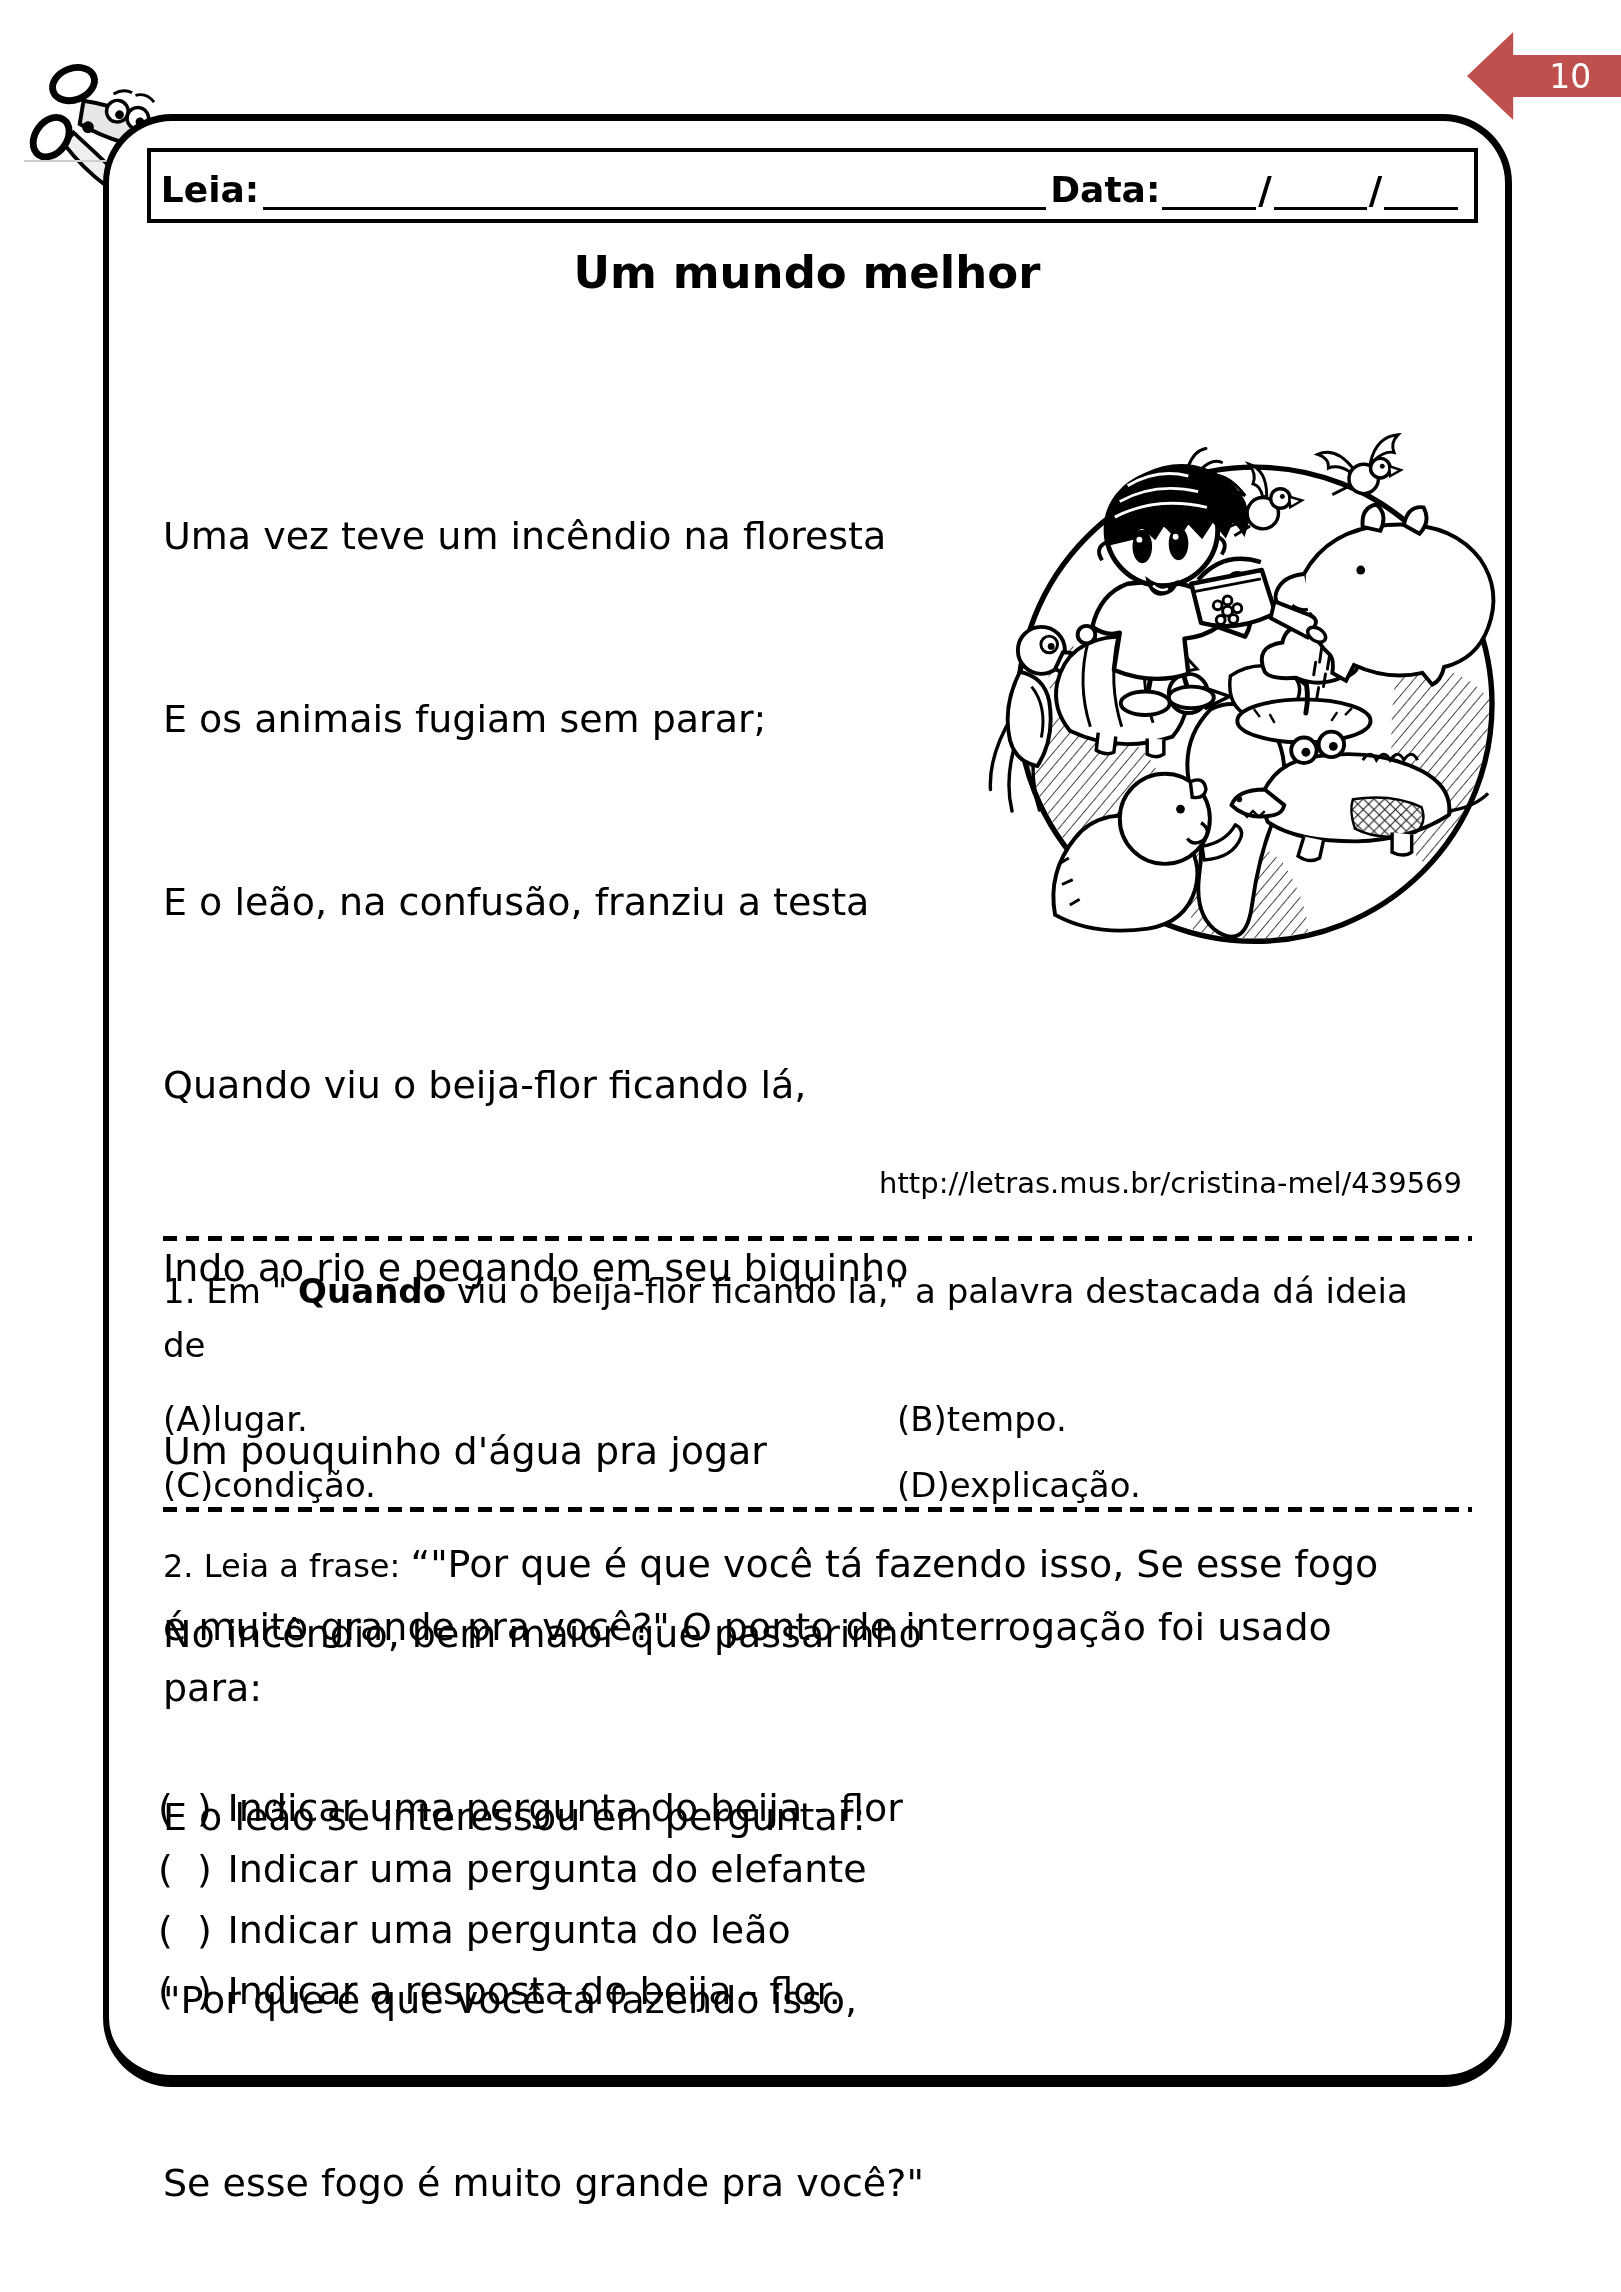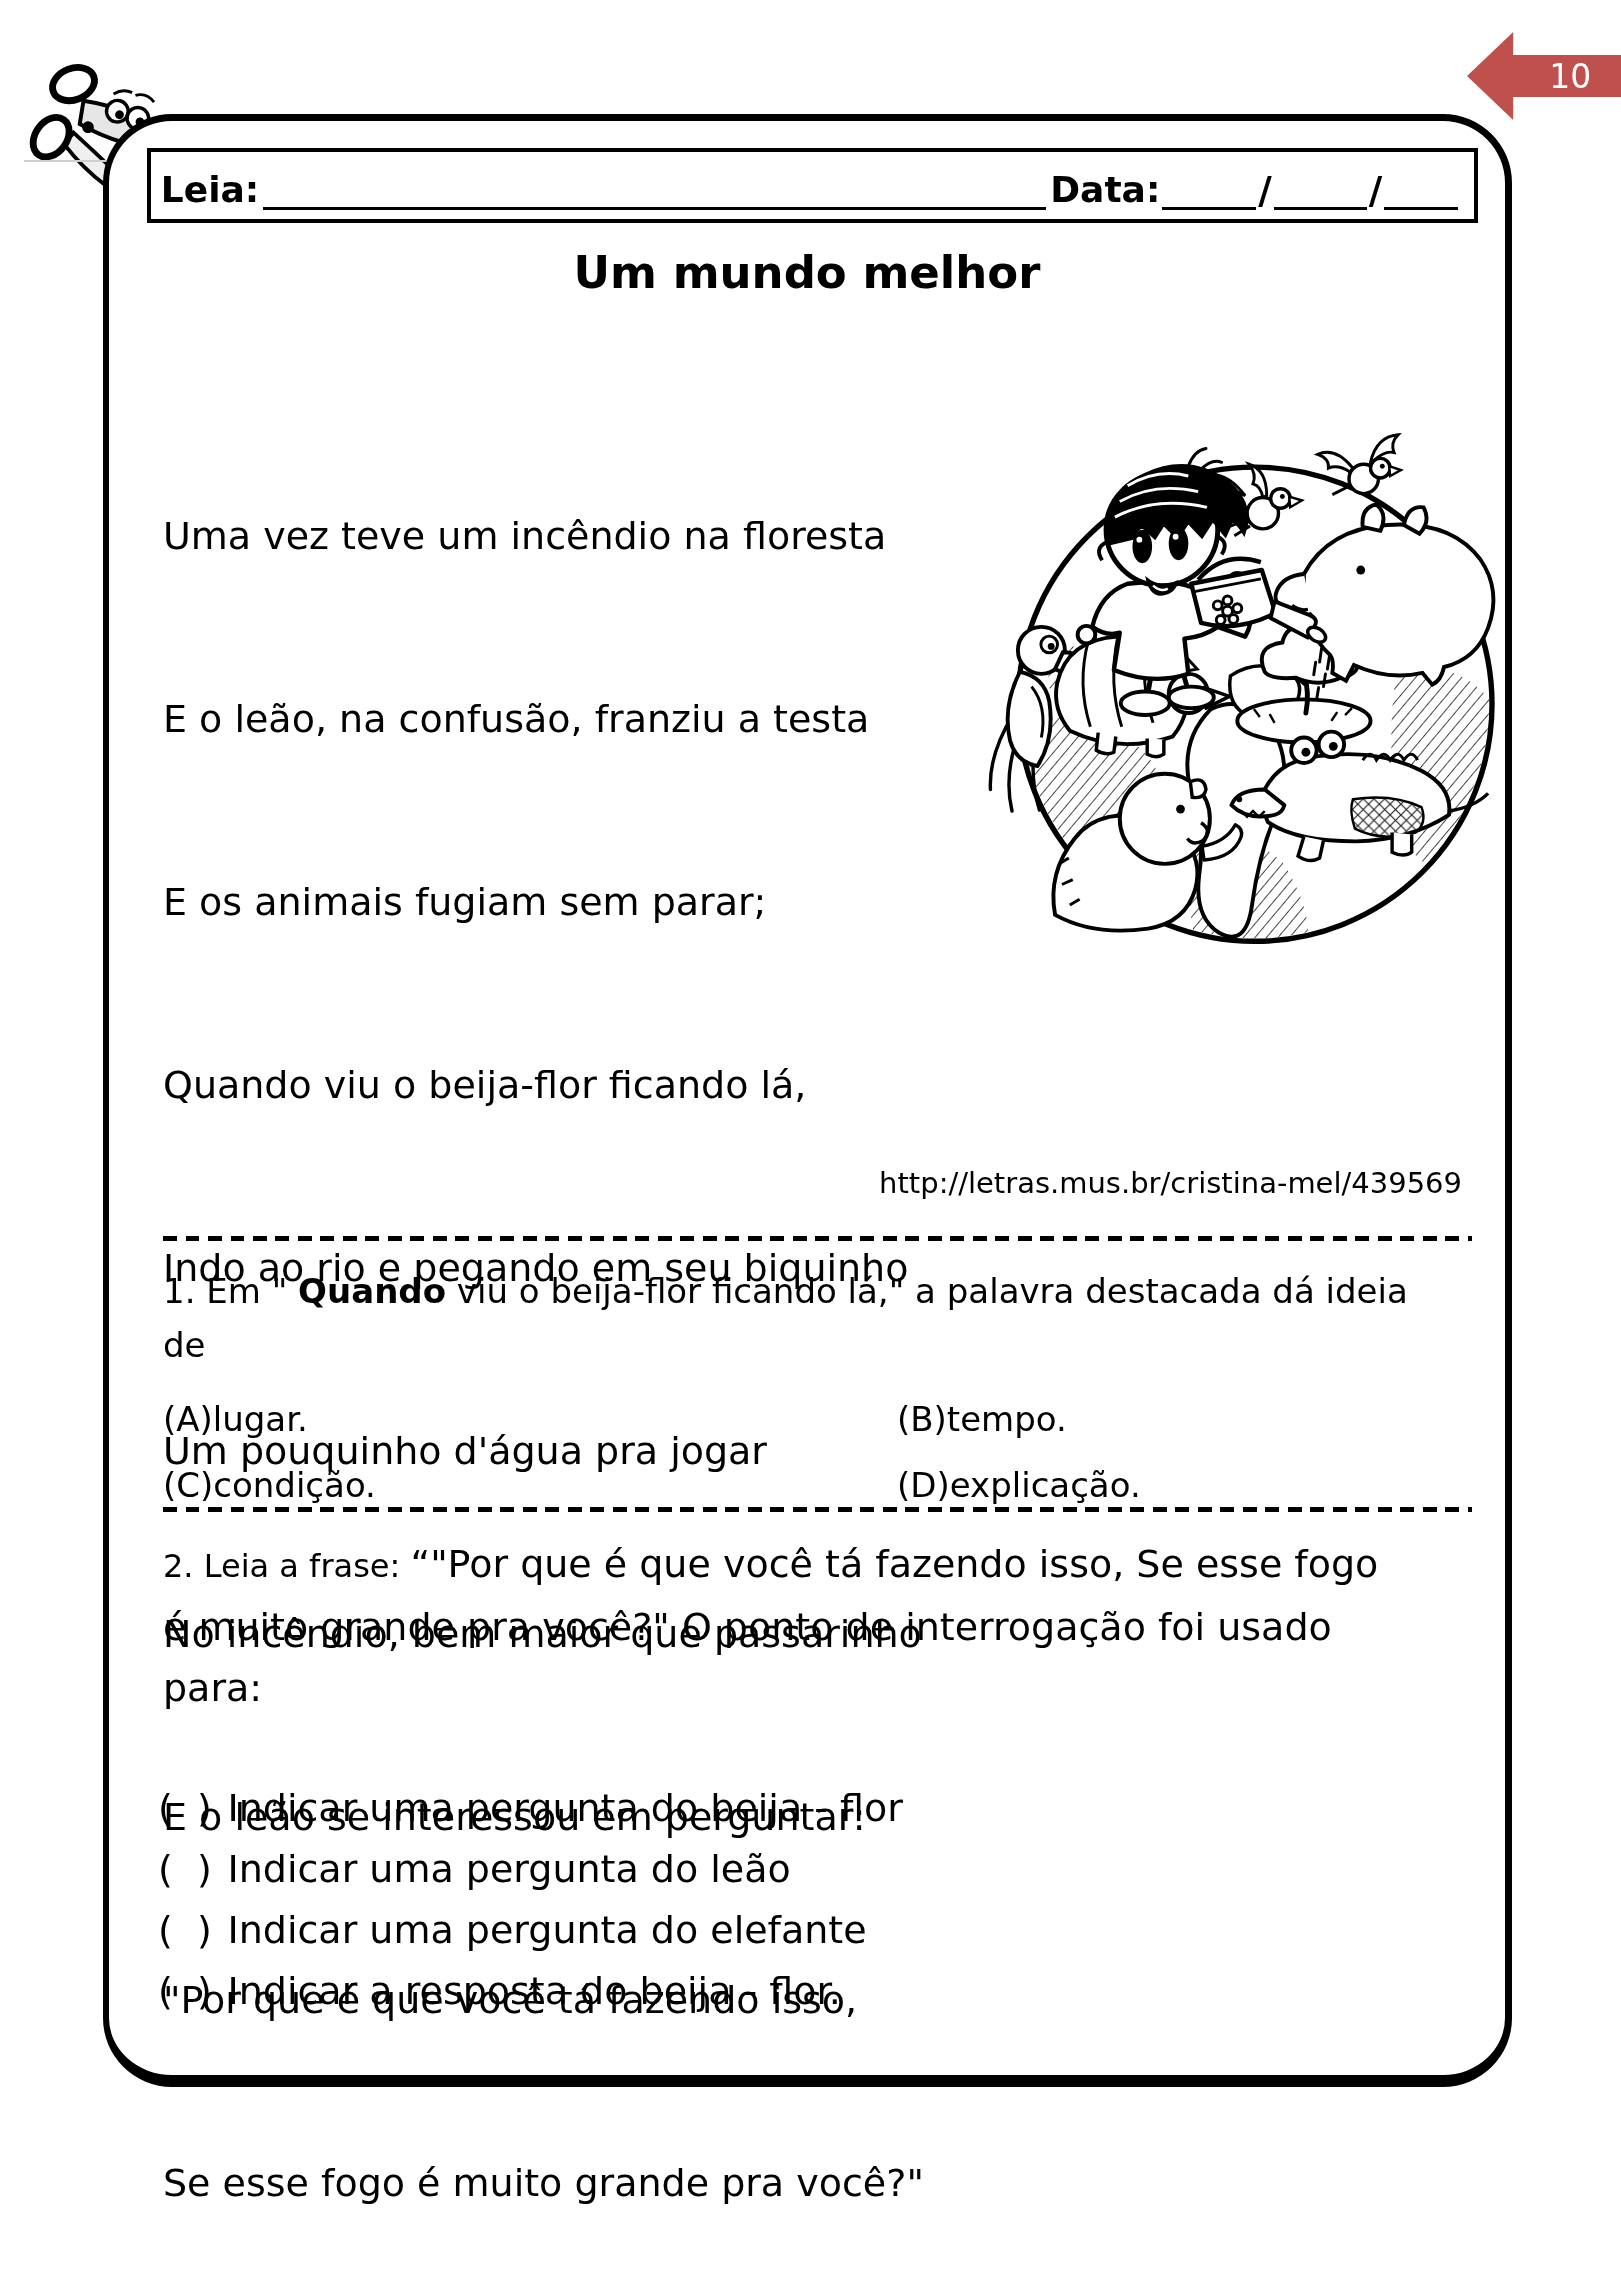--- a/index.html
+++ b/index.html
@@ -177,22 +177,22 @@
       <span class="slash">/</span>
       <span class="date-seg seg-b"></span>
       <span class="slash">/</span>
       <span class="date-seg seg-c"></span>
     </div>
 
     <div class="title">Um mundo melhor</div>
 
     <div class="poem">
       <div>Uma vez teve um incêndio na floresta</div>
+      <div>E os animais fugiam sem parar;</div>
       <div>E o leão, na confusão, franziu a testa</div>
-      <div>E os animais fugiam sem parar;</div>
       <div>Quando viu o beija-flor ficando lá,</div>
       <div>Indo ao rio e pegando em seu biquinho</div>
       <div>Um pouquinho d'água pra jogar</div>
       <div>No incêndio, bem maior que passarinho</div>
       <div>E o leão se interessou em perguntar:</div>
       <div>"Por que é que você tá fazendo isso,</div>
       <div>Se esse fogo é muito grande pra você?"</div>
       
       
     </div>
@@ -336,20 +336,20 @@
     <div class="dashed d2"></div>
 
     <div class="q2">
       <div><span class="lead">2. Leia a frase: </span><span>“"Por que é que você tá fazendo isso, Se esse fogo</span></div>
       <div>é muito grande pra você?" O ponto de interrogação foi usado</div>
       <div>para:</div>
     </div>
 
     <div class="checks">
       <div class="check-row"><span class="paren">(  )</span><span>Indicar uma pergunta do beija - flor</span></div>
+      <div class="check-row"><span class="paren">(  )</span><span>Indicar uma pergunta do elefante</span></div>
       <div class="check-row"><span class="paren">(  )</span><span>Indicar uma pergunta do leão</span></div>
-      <div class="check-row"><span class="paren">(  )</span><span>Indicar uma pergunta do elefante</span></div>
       <div class="check-row"><span class="paren">(  )</span><span>Indicar a resposta do beija - flor.</span></div>
     </div>
 
   </div>
 </div>
 
 
 </body></html>

